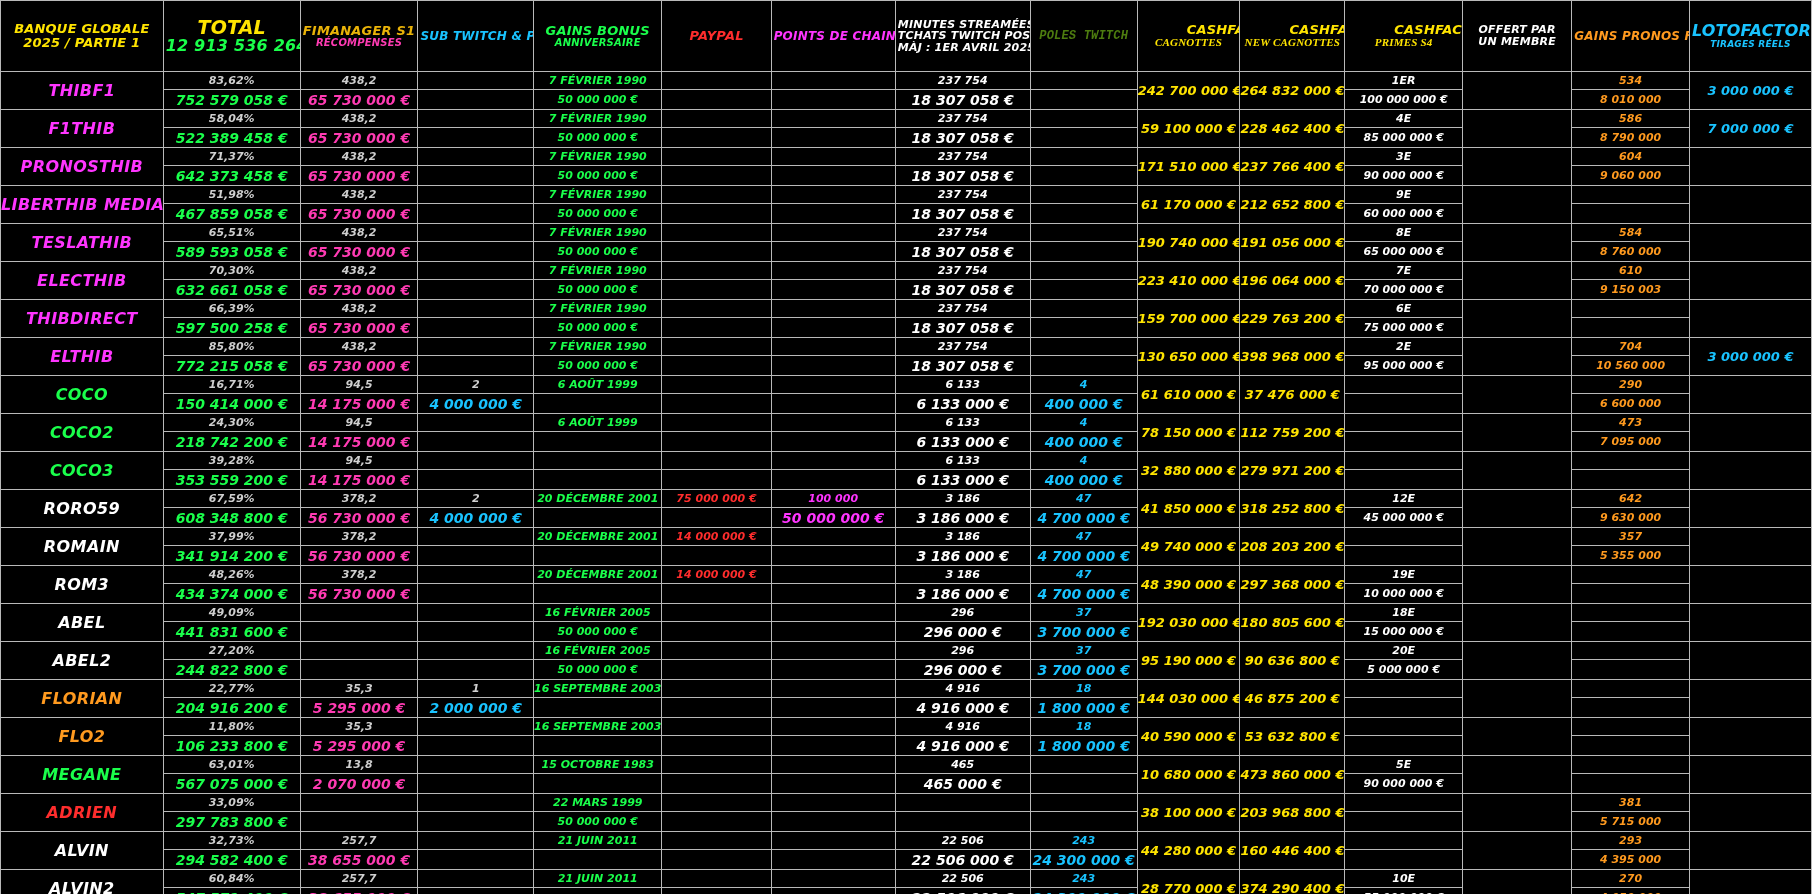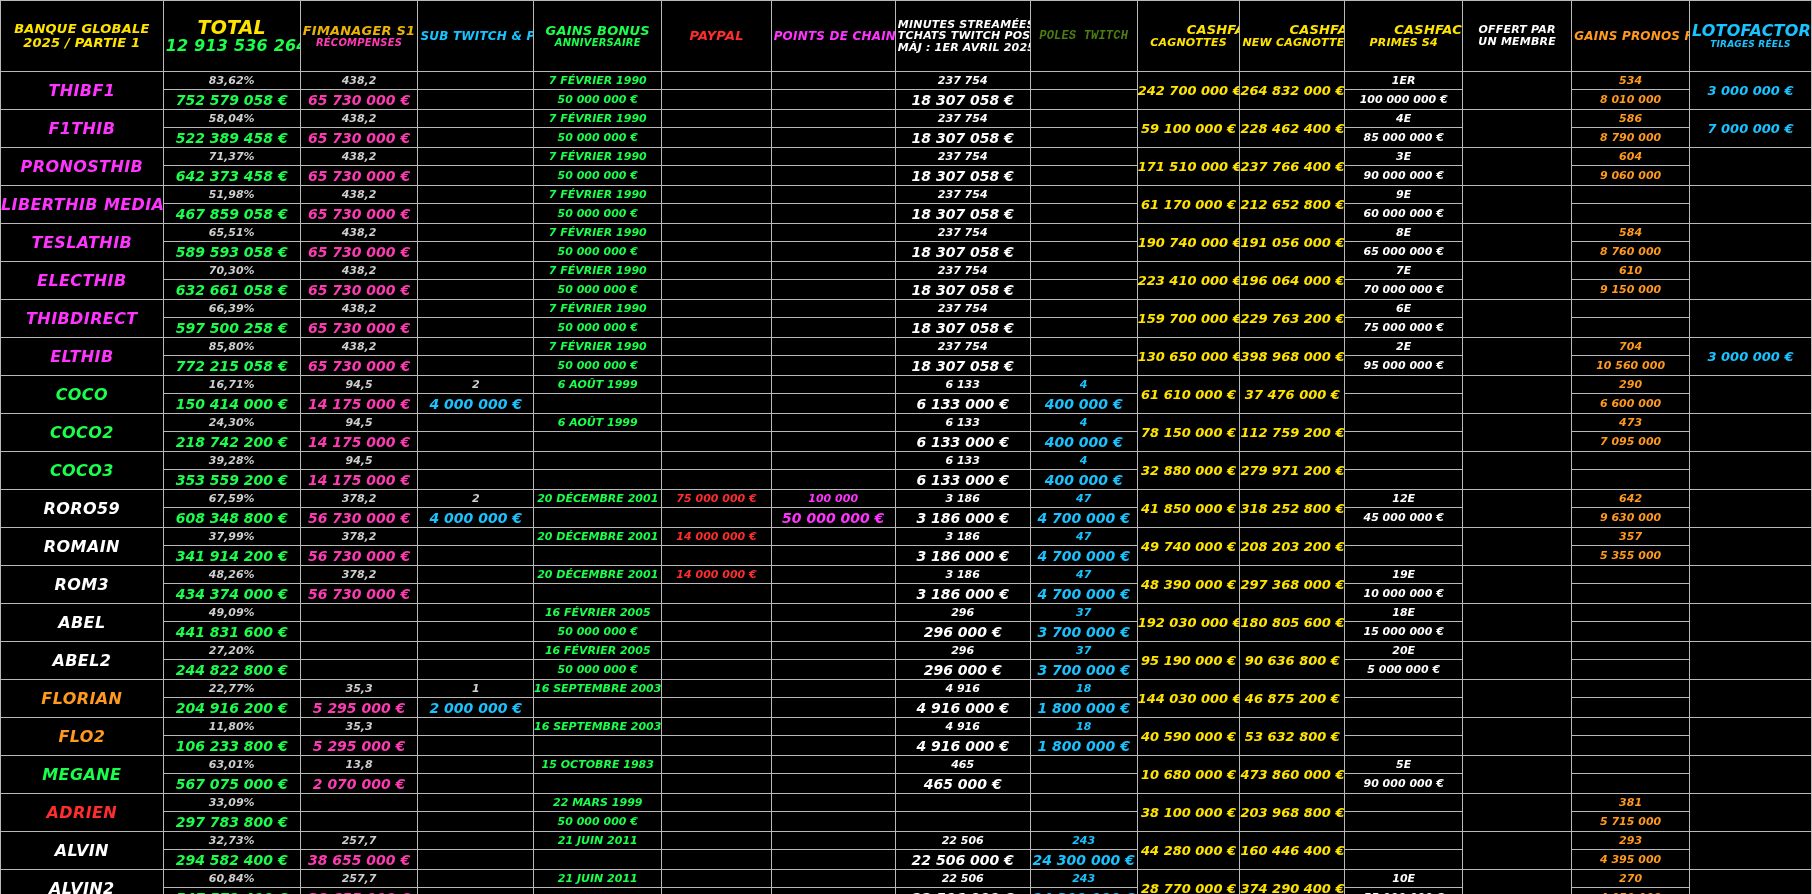--- a/index.html
+++ b/index.html
@@ -37,21 +37,21 @@
   .h-fim2{font-size:10px;color:#ff3bb3;}
   .h-sub{font-size:12px;color:#19c3ff;}
   .h-gains{font-size:13px;color:#1aff4b;}
   .h-gains2{font-size:10px;color:#1aff4b;}
   .h-paypal{font-size:13px;color:#ff2d2d;}
   .h-chaine{font-size:12px;color:#ff35ff;}
   .h-min{font-size:11px;color:#fff;}
   .h-min2{font-size:11px;color:#fff;}
   .h-poles{font-size:12px;color:#4d7c0f;font-family:Liberation Mono, monospace;}
   .h-cf{font-size:13px;color:#ffe400;margin-left:47px;}
-  .h-cf2{font-size:11px;color:#ffe400;}
+  .h-cf2{font-size:11px;color:#ffe400;font-family:Liberation Serif, serif;}
   .h-offert{font-size:11px;color:#fff;}
   .h-pronos{font-size:12px;color:#ff9a1f;}
   .h-loto{font-size:16px;color:#19c3ff;}
   .h-loto2{font-size:9px;color:#19c3ff;text-align:center;}
 
   
   .nm{
     font-weight:bold;font-style:italic;font-size:16px;
     letter-spacing:.4px;
   }
@@ -623,21 +623,21 @@
         <td>
           <div class="amt c-white">18 307 058 €</div>
         </td>
         <td>
           <div class="amt c-blue"></div>
         </td>
         <td>
           <div class="sml c-white">70 000 000 €</div>
         </td>
         <td>
-          <div class="sml c-orange">9 150 000</div>
+          <div class="sml c-orange">9 150 003</div>
         </td>
       </tr>
       <tr class="row-top">
         <td rowspan="2">
           <div class="nm c-magenta">THIBDIRECT</div>
         </td>
         <td>
           <div class="pct c-grey">66,39%</div>
         </td>
         <td>

